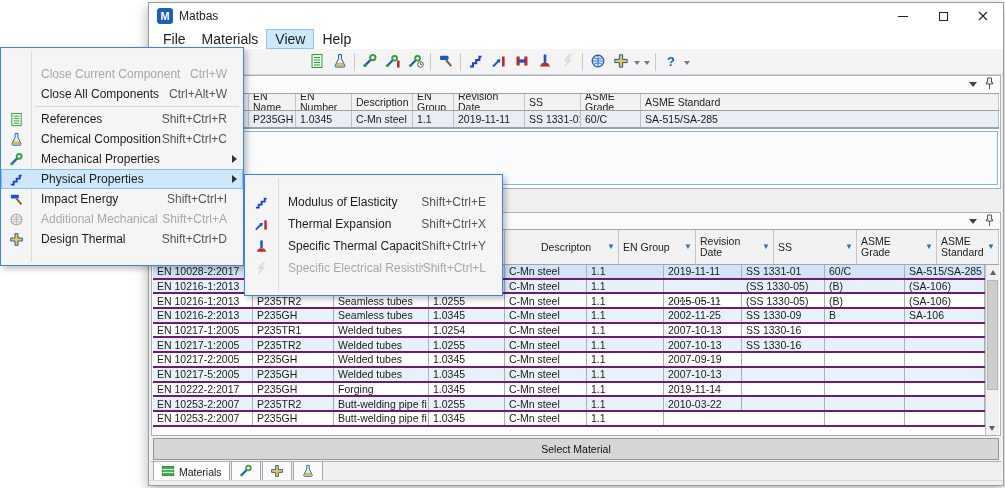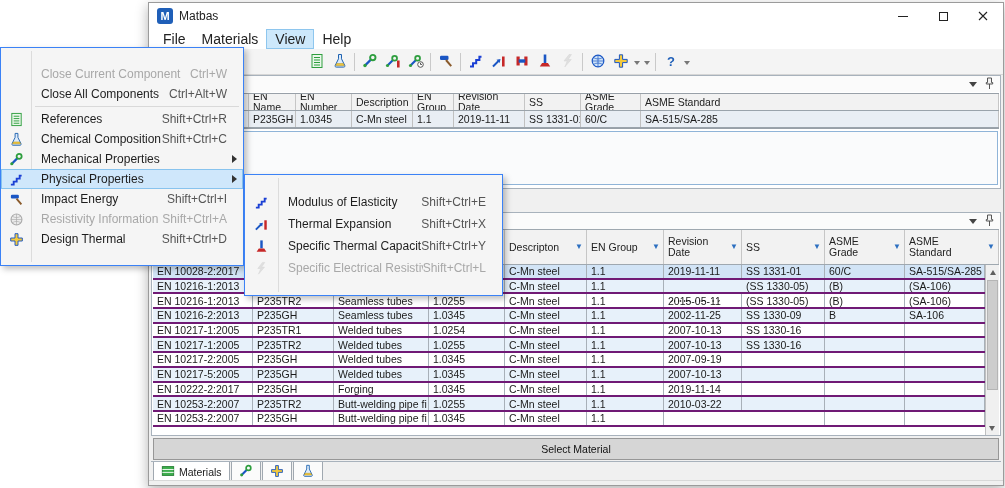--- a/index.html
+++ b/index.html
@@ -301,21 +301,21 @@
             <span class="filter">▼</span>
           </div>
           <div class="th" style="width: 95px; flex: 0 0 auto;">
             <span></span>
             <span class="filter">▼</span>
           </div>
           <div class="th" style="width: 76px; flex: 0 0 auto;">
             <span></span>
             <span class="filter">▼</span>
           </div>
-          <div class="th" style="width: 82px; flex: 0 0 auto;">
+          <div class="th" style="width: 82px; flex: 0 0 auto; margin-left: 32px;">
             <span>Descripton</span>
             <span class="filter">▼</span>
           </div>
           <div class="th" style="width: 77px; flex: 0 0 auto;">
             <span>EN Group</span>
             <span class="filter">▼</span>
           </div>
           <div class="th" style="width: 78px; flex: 0 0 auto;">
             <span>Revision Date</span>
             <span class="filter">▼</span>
@@ -572,21 +572,21 @@
       <span class="m-label">Impact Energy</span>
       <span class="m-short">Shift+Ctrl+I</span>
     </div>
     <div class="m-item disabled">
       <span class="m-icon">
         <svg viewBox="0 0 16 16">
           <circle cx="8" cy="8" r="5.8" fill="#cfe4f7" stroke="#1a56c4" stroke-width="1.2"></circle>
           <path d="M8 2.2v11.6M2.2 8h11.6M3.6 4.6c2.6 1.8 6.2 1.8 8.8 0M3.6 11.4c2.6-1.8 6.2-1.8 8.8 0" stroke="#1a56c4" stroke-width="0.7" fill="none"></path>
         </svg>
       </span>
-      <span class="m-label">Resistivity Information</span>
+      <span class="m-label">Additional Mechanical</span>
       <span class="m-short">Shift+Ctrl+A</span>
     </div>
     <div class="m-item">
       <span class="m-icon">
         <svg viewBox="0 0 16 16">
           <path d="M6.4 1.8h3.2v4.6h4.6v3.2H9.6v4.6H6.4V9.6H1.8V6.4h4.6z" fill="#f3c93c" stroke="#1a56c4"></path>
         </svg>
       </span>
       <span class="m-label">Design Thermal</span>
       <span class="m-short">Shift+Ctrl+D</span>

